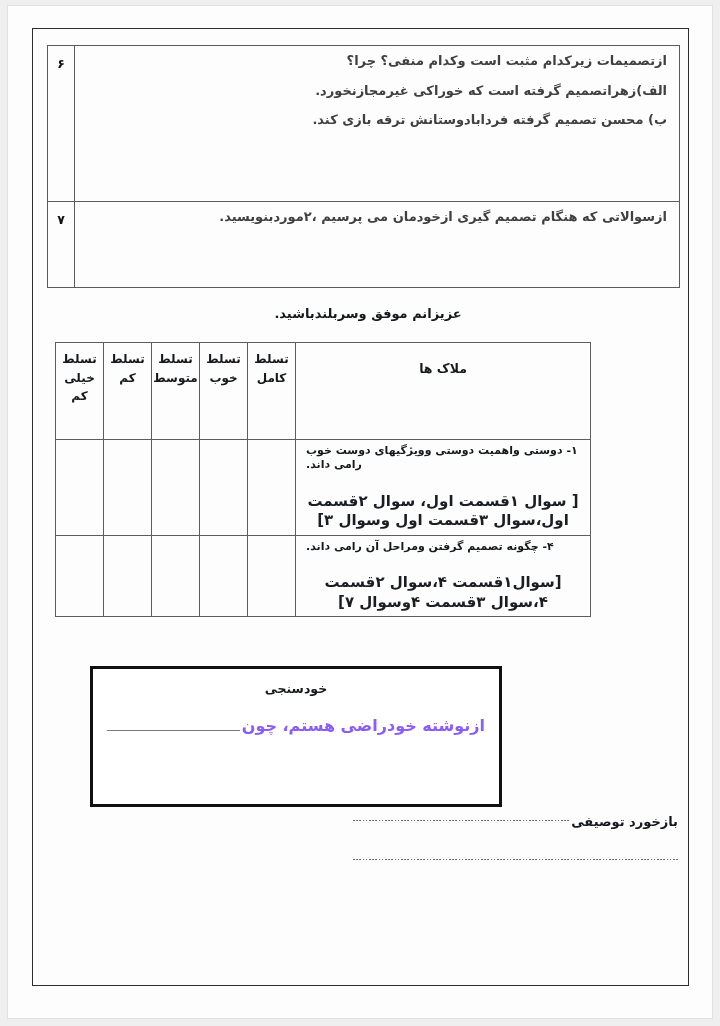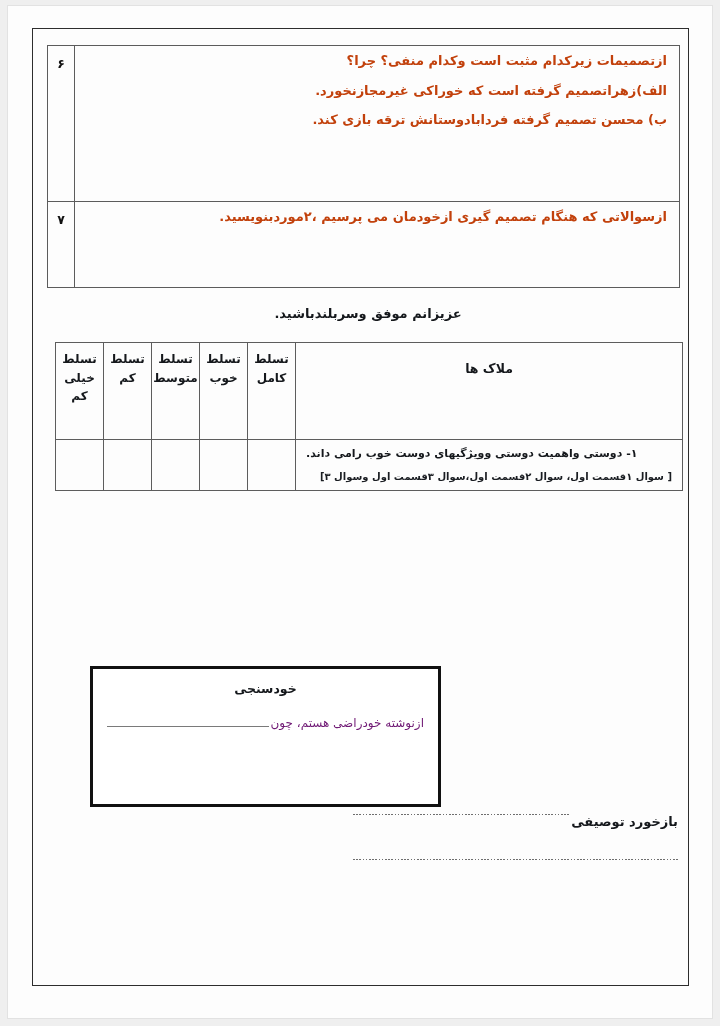--- a/index.html
+++ b/index.html
@@ -57,21 +57,21 @@
     font-weight: bold;
     color: #111;
     padding-top: 10px !important;
   }
   .q-body {
     padding: 8px 12px 8px 10px !important;
   }
   .q-line {
     font-size: 13px;
     font-weight: bold;
-    color: #c2410c;
+    color: #404040;
     line-height: 1.05;
     text-align: right;
     margin-bottom: 16px;
     letter-spacing: 0.1px;
   }
   .q-line.gap-big { }
   .q-line.last { margin-bottom: 0; }
   .row-a { height: 156px; }
   .row-b { height: 86px; }
 
@@ -85,21 +85,21 @@
     font-size: 13px;
     font-weight: bold;
     color: #15181c;
   }
 
   
   .rubric {
     position: absolute;
     left: 47px;
     top: 336px;
-    width: 628px;
+    width: 536px;
     border-collapse: collapse;
     table-layout: fixed;
     direction: rtl;
   }
   .rubric td, .rubric th {
     border: 1px solid #5d5d5d;
     padding: 0;
     vertical-align: middle;
   }
   .rubric th.crit-head {
@@ -128,49 +128,50 @@
   }
   .rubric td.mark-cell { width: 47px; }
   .crit-main {
     font-size: 11px;
     font-weight: bold;
     color: #15181c;
     line-height: 1.25;
     text-align: left;
   }
   .crit-ref {
-    font-size: 10px;
+    font-size: 15px;
     font-weight: bold;
     color: #1a1d22;
     line-height: 1.3;
-    margin-top: 10px;
+    text-align: center;
+    margin-top: 20px;
   }
 
   
   .self-box {
     position: absolute;
     left: 82px;
     top: 660px;
-    width: 351px;
+    width: 412px;
     height: 141px;
     border: 3px solid #111;
     box-sizing: border-box;
     background: #fff;
   }
   .self-title {
     text-align: center;
     font-size: 12.5px;
     font-weight: bold;
     color: #15181c;
     margin-top: 12px;
   }
   .self-line {
-    font-size: 12px;
-    font-weight: normal;
-    color: #701a75;
+    font-size: 16px;
+    font-weight: bold;
+    color: #8b5cf6;
     margin: 20px 14px 0 14px;
     text-align: right;
     white-space: nowrap;
     overflow: hidden;
   }
   .self-line .dash {
     display: inline-block;
     border-bottom: 1px solid #7a7a7a;
     height: 0.75em;
     width: 165px;
@@ -181,21 +182,21 @@
   
   .feedback {
     position: absolute;
     left: 345px;
     top: 808px;
     width: 325px;
     direction: rtl;
   }
   .feedback-row {
     display: flex;
-    align-items: flex-start;
+    align-items: center;
     flex-direction: row;
   }
   .feedback-label {
     font-size: 13px;
     font-weight: bold;
     color: #15181c;
     white-space: nowrap;
   }
   .dotline {
     flex: 1;
@@ -252,20 +253,31 @@
         <td class="crit-cell">
           <div class="crit-main">۱- دوستی واهمیت دوستی وویژگیهای دوست خوب رامی داند.</div>
           <div class="crit-ref">[ سوال ۱قسمت اول، سوال ۲قسمت اول،سوال ۳قسمت اول وسوال ۳]</div>
         </td>
         <td class="mark-cell"></td>
         <td class="mark-cell"></td>
         <td class="mark-cell"></td>
         <td class="mark-cell"></td>
         <td class="mark-cell"></td>
       </tr>
+      <tr>
+        <td class="crit-cell">
+          <div class="crit-main">۴- چگونه تصمیم گرفتن ومراحل آن رامی داند.</div>
+          <div class="crit-ref">[سوال۱قسمت ۴،سوال ۲قسمت ۴،سوال ۳قسمت ۴وسوال ۷]</div>
+        </td>
+        <td class="mark-cell"></td>
+        <td class="mark-cell"></td>
+        <td class="mark-cell"></td>
+        <td class="mark-cell"></td>
+        <td class="mark-cell"></td>
+      </tr>
     </tbody>
   </table>
 
   <div class="self-box">
     <div class="self-title">خودسنجی</div>
     <div class="self-line">
       <span>ازنوشته خودراضی هستم، چون</span><span class="dash"></span>
     </div>
   </div>
 

